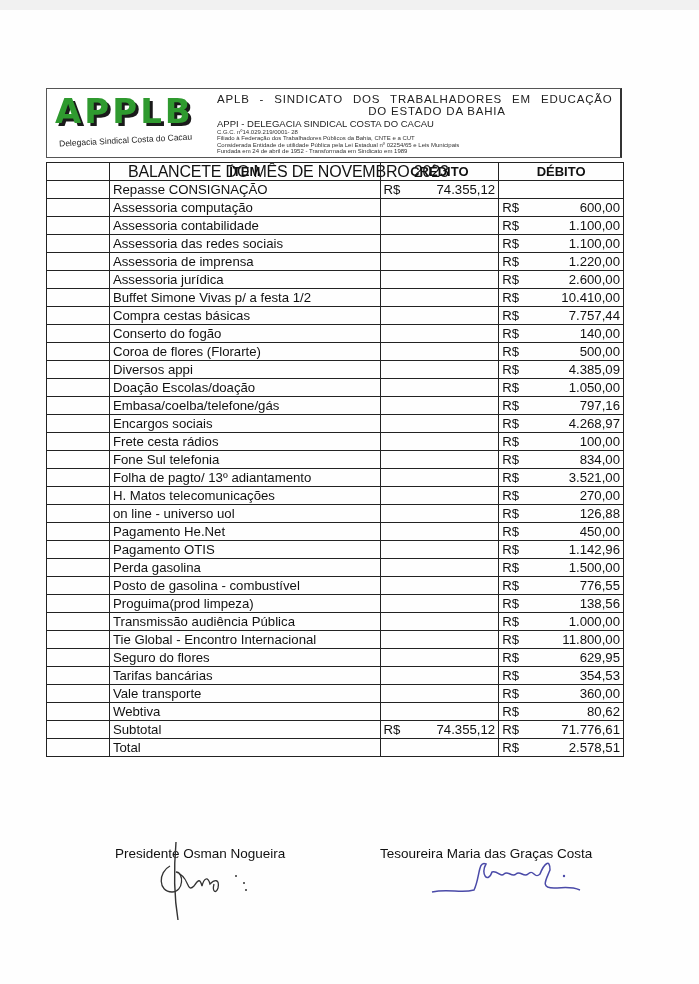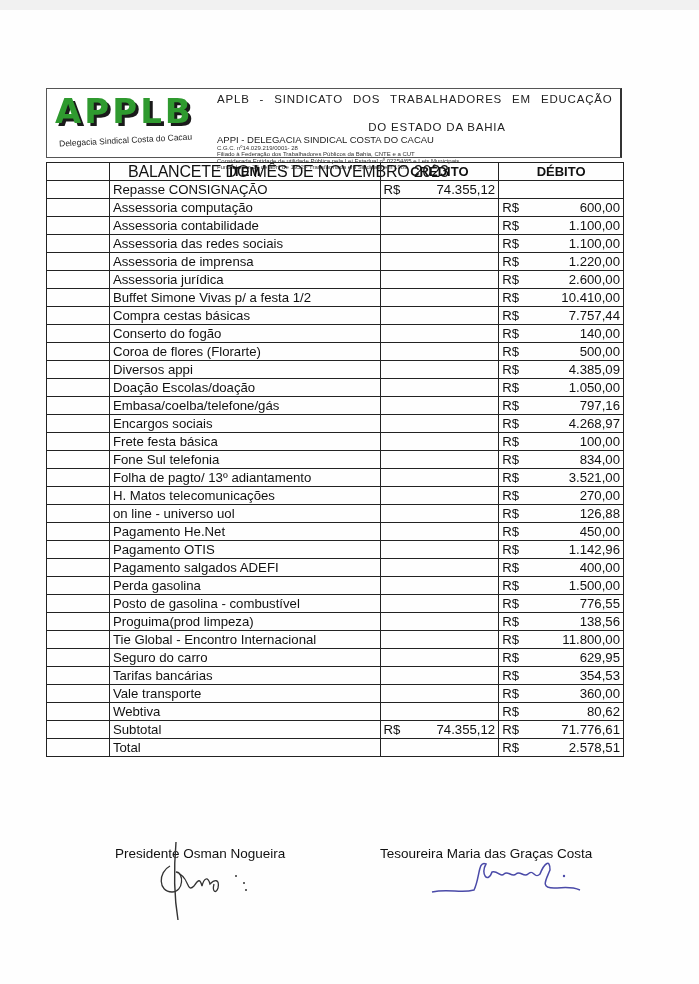--- a/index.html
+++ b/index.html
@@ -4,21 +4,21 @@
 <style>
   html, body { margin:0; padding:0; }
   body { width:699px; height:984px; background:#f1f1f1; position:relative; overflow:hidden; font-family:"Liberation Sans", sans-serif; color:#111; }
   .paper { position:absolute; left:0; top:10px; width:699px; height:974px; background:#fefefe; }
   .header-box { position:absolute; left:46px; top:78px; width:576px; height:70px; border:1px solid #555; border-right:2px solid #333; box-sizing:border-box; background:#fff;padding-left:41px; }
   .logo { position:absolute; left:8px; top:4px; width:160px; height:36px; }
   .logo-letters { position:absolute; left:0; top:0; font-family:"DejaVu Sans", sans-serif; font-weight:bold; font-size:34px; letter-spacing:3px; color:#2f9a2f; text-shadow:3px 3px 0 #1a1a1a; line-height:36px; }
   .logo-sub { position:absolute; left:12px; top:46px; font-size:8.5px; transform:rotate(-3deg); color:#222; white-space:nowrap; }
   .org { position:absolute; left:170px; top:4px; width:400px; }
   .org-line1 { font-size:11.5px; letter-spacing:0.8px; word-spacing:6px; color:#222; white-space:nowrap; }
-  .org-line2 { font-size:11.5px; letter-spacing:0.8px; color:#222; text-align:center; padding-left:40px; margin-top:16px; }
+  .org-line2 { font-size:11.5px; letter-spacing:0.8px; color:#222; text-align:center; padding-left:40px; margin-top:0; }
   .org-line3 { font-size:9.5px; color:#222; margin-top:1px; white-space:nowrap; }
   .org-small { font-size:6px; color:#333; line-height:6.4px; white-space:nowrap; }
   .title { position:absolute; left:128px; top:153px; font-size:16px; font-weight:normal; color:#111; white-space:nowrap; letter-spacing:-0.2px; }
   table.bal { position:absolute; left:46px; top:162px; border-collapse:collapse; table-layout:fixed; width:578px; }
   table.bal td, table.bal th { border:1px solid #222; height:17px; padding:0 3px; font-size:13.2px; white-space:nowrap; overflow:hidden; line-height:17px; }
   table.bal th { font-weight:bold; text-align:center; font-size:13px; }
   .c0 { width:60px; }
   .c1 { width:258px; }
   .c2 { width:113px; }
   .c3 { width:119px; }
@@ -216,21 +216,21 @@
         <td></td>
         <td>
           <div class="money">
             <span>R$</span>
             <span>4.268,97</span>
           </div>
         </td>
       </tr>
       <tr>
         <td></td>
-        <td>Frete festa básica</td>
+        <td>Frete cesta rádios</td>
         <td></td>
         <td>
           <div class="money">
             <span>R$</span>
             <span>100,00</span>
           </div>
         </td>
       </tr>
       <tr>
         <td></td>
@@ -293,31 +293,20 @@
         <td></td>
         <td>
           <div class="money">
             <span>R$</span>
             <span>1.142,96</span>
           </div>
         </td>
       </tr>
       <tr>
         <td></td>
-        <td>Pagamento salgados ADEFI</td>
-        <td></td>
-        <td>
-          <div class="money">
-            <span>R$</span>
-            <span>400,00</span>
-          </div>
-        </td>
-      </tr>
-      <tr>
-        <td></td>
         <td>Perda gasolina</td>
         <td></td>
         <td>
           <div class="money">
             <span>R$</span>
             <span>1.500,00</span>
           </div>
         </td>
       </tr>
       <tr>
@@ -337,32 +326,43 @@
         <td></td>
         <td>
           <div class="money">
             <span>R$</span>
             <span>138,56</span>
           </div>
         </td>
       </tr>
       <tr>
         <td></td>
+        <td>Transmissão audiência Pública</td>
+        <td></td>
+        <td>
+          <div class="money">
+            <span>R$</span>
+            <span>1.000,00</span>
+          </div>
+        </td>
+      </tr>
+      <tr>
+        <td></td>
         <td>Tie Global - Encontro Internacional</td>
         <td></td>
         <td>
           <div class="money">
             <span>R$</span>
             <span>11.800,00</span>
           </div>
         </td>
       </tr>
       <tr>
         <td></td>
-        <td>Seguro do carro</td>
+        <td>Seguro do flores</td>
         <td></td>
         <td>
           <div class="money">
             <span>R$</span>
             <span>629,95</span>
           </div>
         </td>
       </tr>
       <tr>
         <td></td>

